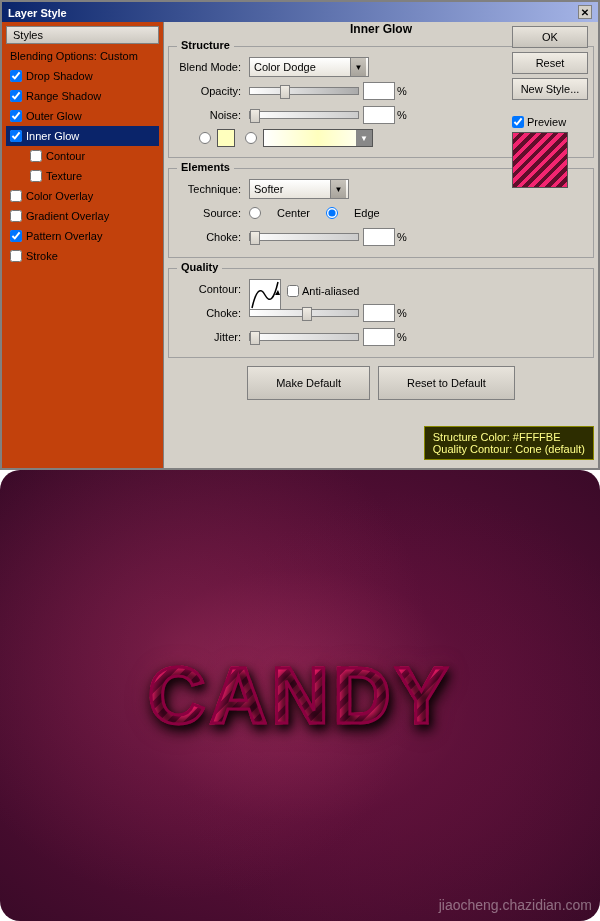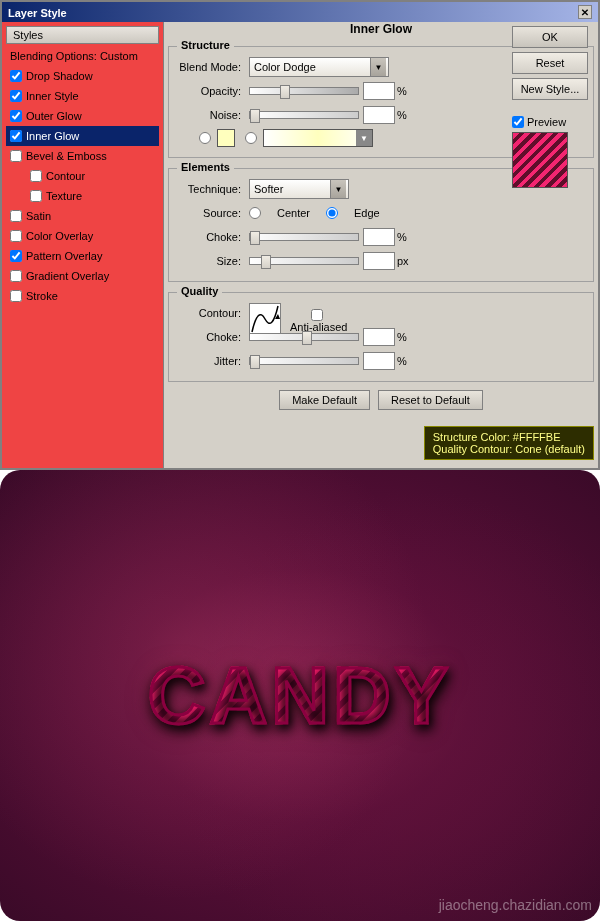--- a/index.html
+++ b/index.html
@@ -40,21 +40,21 @@
     }
 
     .dialog-content {
       display: flex;
       height: calc(100% - 20px);
     }
 
     
     .left-panel {
       width: 162px;
-      background: #ef4444;
+      background: #c2410c;
       border-right: 1px solid #808080;
       padding: 4px;
     }
 
     .styles-header {
       background: linear-gradient(to bottom, #e8e4de, #ccc8c0);
       border: 1px solid #808080;
       padding: 2px 6px;
       margin-bottom: 2px;
       font-size: 11px;
@@ -306,26 +306,26 @@
 
     
     .bottom-buttons {
       display: flex;
       justify-content: center;
       gap: 8px;
       margin-top: 8px;
     }
 
     .bottom-btn {
-      padding: 3px 12px;
+      padding: 3px 28px;
       background: linear-gradient(to bottom, #e8e4dc, #c8c4bc);
       border: 1px solid #808080;
       font-size: 11px;
       cursor: pointer;
-      height: 20px;
+      height: 34px;
     }
 
     
     .tooltip-box {
       position: absolute;
       bottom: 8px;
       right: 4px;
       background: #2d2d00;
       color: #ffff88;
       padding: 4px 8px;
@@ -440,83 +440,75 @@
         <span>Blending Options: Custom</span>
       </div>
 
       <div class="layer-item">
         <input type="checkbox" checked="" style="">
         <span class="item-label">Drop Shadow</span>
       </div>
 
       <div class="layer-item">
         <input type="checkbox" checked="" style="">
-        <span class="item-label">Inner Style</span>
+        <span class="item-label">Range Shadow</span>
       </div>
 
       <div class="layer-item">
         <input type="checkbox" checked="" style="">
         <span class="item-label">Outer Glow</span>
       </div>
 
       <div class="layer-item active">
         <input type="checkbox" checked="" style="">
         <span class="item-label">Inner Glow</span>
       </div>
 
-      <div class="layer-item">
-        <input type="checkbox" style="">
-        <span class="item-label">Bevel &amp; Emboss</span>
-      </div>
 
       <div class="layer-item sub-item">
         <input type="checkbox" style="">
         <span class="item-label">Contour</span>
       </div>
 
       <div class="layer-item sub-item">
         <input type="checkbox" style="">
         <span class="item-label">Texture</span>
       </div>
 
-      <div class="layer-item">
-        <input type="checkbox" style="">
-        <span class="item-label">Satin</span>
-      </div>
 
       <div class="layer-item">
         <input type="checkbox" style="">
         <span class="item-label">Color Overlay</span>
       </div>
 
       <div class="layer-item">
+        <input type="checkbox" style="">
+        <span class="item-label">Gradient Overlay</span>
+      </div>
+
+      <div class="layer-item">
         <input type="checkbox" checked="" style="">
         <span class="item-label">Pattern Overlay</span>
       </div>
 
       <div class="layer-item">
         <input type="checkbox" style="">
-        <span class="item-label">Gradient Overlay</span>
-      </div>
-
-      <div class="layer-item">
-        <input type="checkbox" style="">
         <span class="item-label">Stroke</span>
       </div>
     </div>
 
     <div class="main-content">
       <div class="section-title">Inner Glow</div>
 
       <div class="section-box" style="margin-top:10px; padding-top:10px;">
         <div class="section-box-title">Structure</div>
 
         <div class="form-row">
           <span class="form-label">Blend Mode:</span>
-          <div class="dropdown" style="width:140px; position:relative;">
+          <div class="dropdown" style="width:120px; position:relative;">
             <span>Color Dodge</span>
             <div class="dropdown-arrow">▼</div>
           </div>
         </div>
 
         <div class="form-row">
           <span class="form-label">Opacity:</span>
           <div class="slider-track" style="background: linear-gradient(to right, #fff, #aaa);">
             <div class="slider-thumb" style="left: 28%;"></div>
           </div>
@@ -566,43 +558,35 @@
 
         <div class="form-row">
           <span class="form-label">Choke:</span>
           <div class="slider-track">
             <div class="slider-thumb" style="left: 0%;"></div>
           </div>
           <input class="value-input" type="text" style="">
           <span class="unit-label">%</span>
         </div>
 
-        <div class="form-row">
-          <span class="form-label">Size:</span>
-          <div class="slider-track">
-            <div class="slider-thumb" style="left: 10%;"></div>
-          </div>
-          <input class="value-input" type="text" style="">
-          <span class="unit-label">px</span>
-        </div>
       </div>
 
       <div class="section-box" style="padding-top:10px; margin-top:10px;">
         <div class="section-box-title">Quality</div>
 
         <div class="form-row" style="align-items:flex-start;">
           <span class="form-label" style="padding-top:4px;">Contour:</span>
           <div class="contour-thumb">
             <svg class="contour-svg" viewBox="0 0 30 30">
               <rect width="30" height="30" fill="white"></rect>
               <path d="M2 28 Q8 2 15 15 Q22 28 28 2" stroke="black" stroke-width="1.5" fill="none"></path>
               <polygon points="28,10 30,15 25,15" fill="black"></polygon>
             </svg>
           </div>
-          <div style="display:flex; align-items:center; margin-left:6px; margin-top:6px;flex-direction:column;">
+          <div style="display:flex; align-items:center; margin-left:6px; margin-top:6px;">
             <input type="checkbox" style="">
             <span style="margin-left:3px;">Anti-aliased</span>
           </div>
         </div>
 
         <div class="form-row">
           <span class="form-label">Choke:</span>
           <div class="slider-track">
             <div class="slider-thumb" style="left: 48%;"></div>
           </div>

